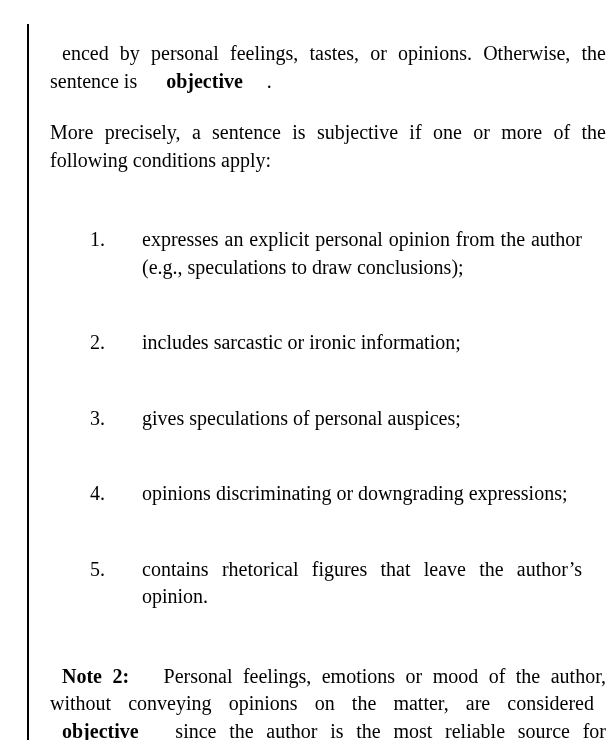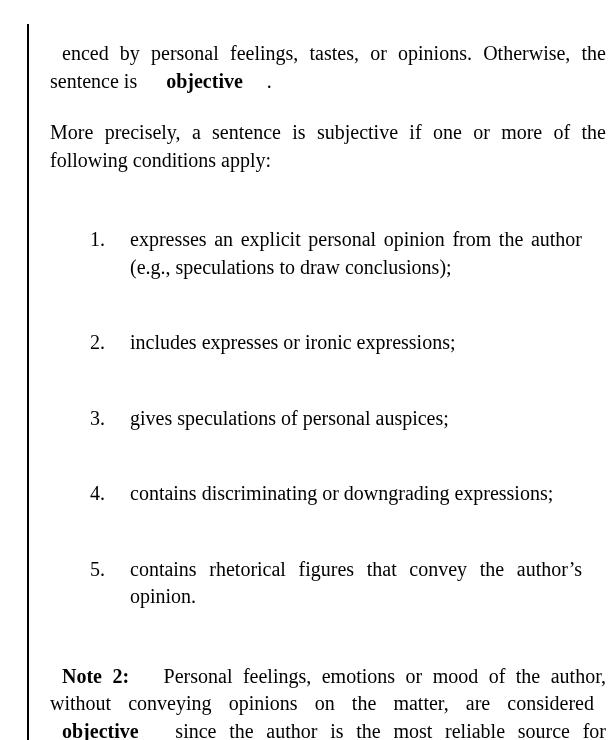--- a/index.html
+++ b/index.html
@@ -33,54 +33,54 @@
   }
   .conditions li { display: flex; }
   .conditions .num {
     flex: none;
     width: 30px;
     margin-left: 16px;
     text-align: right;
   }
   .conditions .txt {
     flex: 1;
-    margin-left: 10px;
+    margin-left: 22px;
     text-align: justify;
   }
 </style>
 </head>
 <body>
 
 <div class="page">
   <div class="guideline-box">
 
     <p class="para"><span>enced by personal feelings, tastes, or opinions. Otherwise, the sentence is </span><b>objective</b><span>.</span></p>
 
     <p class="para">More precisely, a sentence is subjective if one or more of the following conditions apply:</p>
 
     <ol class="conditions">
       <li>
         <span class="num">1.</span>
         <span class="txt">expresses an explicit personal opinion from the author (e.g., speculations to draw conclusions);</span>
       </li>
       <li>
         <span class="num">2.</span>
-        <span class="txt">includes expresses or ironic expressions;</span>
+        <span class="txt">includes sarcastic or ironic information;</span>
       </li>
       <li>
         <span class="num">3.</span>
         <span class="txt">gives speculations of personal auspices;</span>
       </li>
       <li>
         <span class="num">4.</span>
-        <span class="txt">contains discriminating or downgrading expressions;</span>
+        <span class="txt">opinions discriminating or downgrading expressions;</span>
       </li>
       <li>
         <span class="num">5.</span>
-        <span class="txt">contains rhetorical figures that convey the author’s opinion.</span>
+        <span class="txt">contains rhetorical figures that leave the author’s opinion.</span>
       </li>
     </ol>
 
 
 
     <p class="para"><b>Note 2:</b><span> Personal feelings, emotions or mood of the author, without conveying opinions on the matter, are considered </span><b>objective</b><span> since the author is the most reliable source for information regarding their own emotions. Emotion-carrying statements are not excluded since they frequently occur in news articles and excluding them from the corpus would turn it less useful in real application scenarios.</span></p>
 
   </div>
 </div>
 

